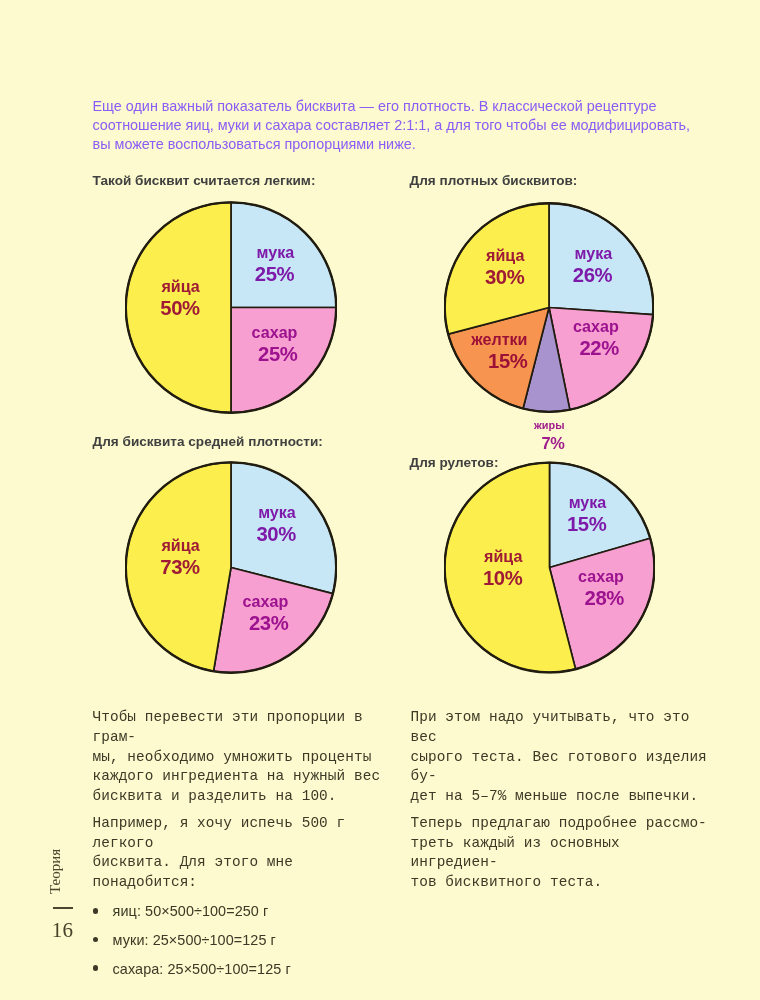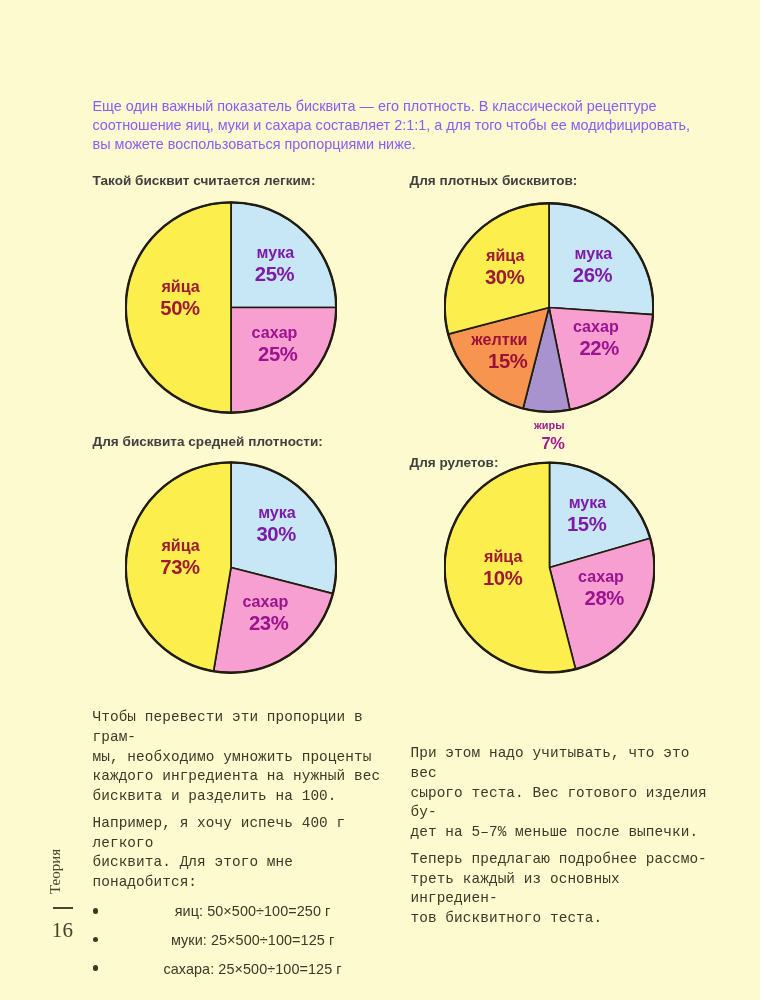--- a/index.html
+++ b/index.html
@@ -31,21 +31,21 @@
     transform:translateX(-50%);
   }
   .pielabel .nm{display:block;font-size:16.1px;line-height:1;}
   .pielabel .vl{display:block;font-size:20.3px;line-height:1;margin-top:4.0px;letter-spacing:-0.4px;}
 
   .body-col{position:absolute;font-size:14.4px;line-height:19.8px;color:#3C3926;letter-spacing:0.08px;}
   .body-col p{margin:0;white-space:pre-line;font-family:Liberation Mono, monospace;}
   .body-col p + p{margin-top:6.8px;}
 
   .bullets{list-style:none;margin:5.3px 0 0 0;padding:0;}
-  .bullets li{position:relative;padding-left:20.1px;margin-top:9px;line-height:19.8px;text-align:center;}
+  .bullets li{position:relative;padding-left:20.1px;margin-top:9px;line-height:19.8px;}
   .bullets li .dot{position:absolute;left:0px;top:5.9px;width:5.8px;height:5.8px;border-radius:50%;background:#3C3926;}
 
   .side-rule{position:absolute;left:52.6px;top:906.6px;width:20.4px;height:2.7px;background:#4A452C;}
   .side-label{
     position:absolute;left:47.5px;top:893.7px;
     font-family:"Liberation Serif", serif;font-size:15px;color:#4B462D;
     white-space:nowrap;transform:rotate(-90deg);transform-origin:0 0;letter-spacing:0px;
     line-height:1;
   }
   .pageno{
@@ -150,29 +150,29 @@
         <span class="nm">яйца</span>
         <span class="vl">10%</span>
       </div>
     </div>
 
   <div class="body-col" id="bl" style="left: 92.5px; top: 708px; width: 300px;">
       <p>Чтобы перевести эти пропорции в грам-
 мы, необходимо умножить проценты
 каждого ингредиента на нужный вес
 бисквита и разделить на 100.</p>
-      <p>Например, я хочу испечь 400 г легкого
+      <p>Например, я хочу испечь 500 г легкого
 бисквита. Для этого мне понадобится:</p>
       <ul class="bullets">
         <li><span class="dot"></span><span>яиц: 50×500÷100=250 г</span></li>
         <li><span class="dot"></span><span>муки: 25×500÷100=125 г</span></li>
         <li><span class="dot"></span><span>сахара: 25×500÷100=125 г</span></li>
       </ul>
     </div>
-  <div class="body-col" id="br" style="left: 410.5px; top: 708px; width: 300px; margin-top: 36px;">
+  <div class="body-col" id="br" style="left: 410.5px; top: 708px; width: 300px;">
       <p>При этом надо учитывать, что это вес
 сырого теста. Вес готового изделия бу-
 дет на 5–7% меньше после выпечки.</p>
       <p>Теперь предлагаю подробнее рассмо-
 треть каждый из основных ингредиен-
 тов бисквитного теста.</p>
     </div>
 
   <div class="side-rule"></div>
   <div class="side-label">Теория</div>

